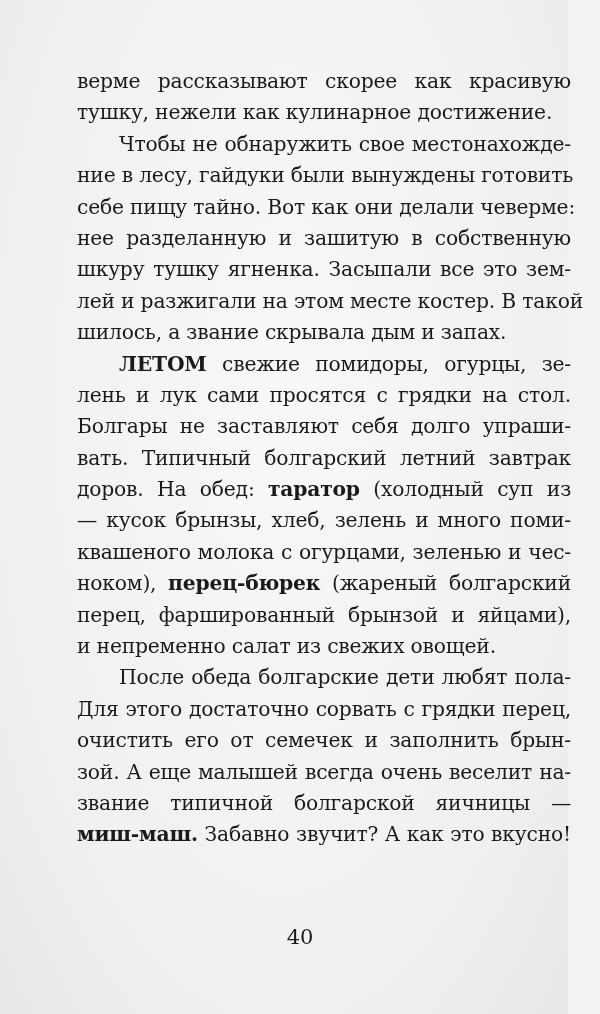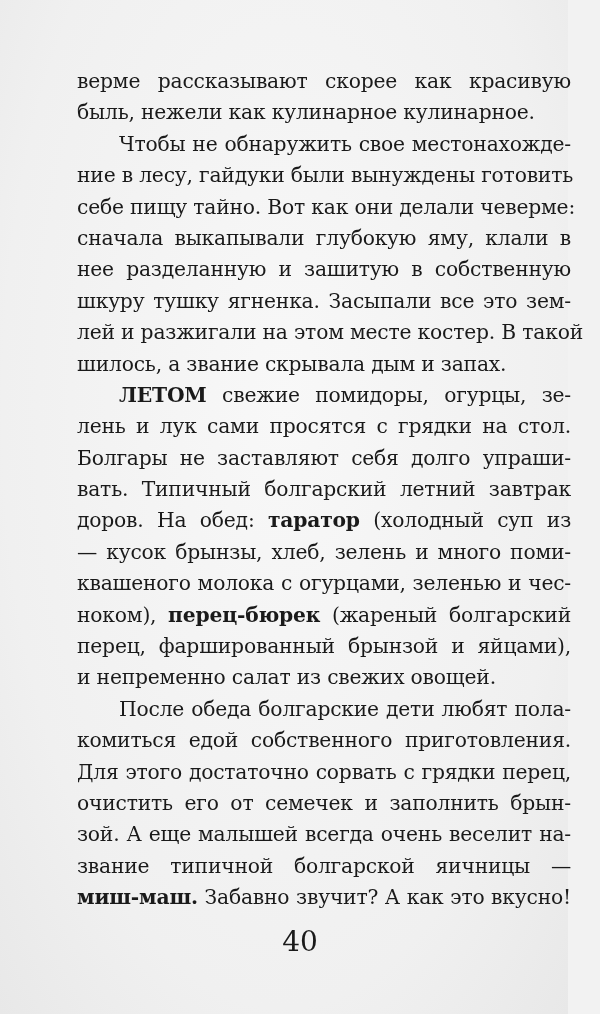--- a/index.html
+++ b/index.html
@@ -30,39 +30,38 @@
     height: 31.4px;
   }
   .line.last { text-align-last: left; }
   .line.indent { padding-left: 42px; }
   b { font-weight: bold; }
   .ital-bold { font-weight: bold; }
   .page-number {
     position: absolute;
     left: 0; width: 600px; top: 925px;
     text-align: center;
-    font-size: 28px;
+    font-size: 21px;
   }
 </style>
 </head>
 <body>
 
 <div class="page">
   <div class="text-block">
 
     <div>
       <span class="line">верме рассказывают скорее как красивую</span>
-      <span class="line last">быль, нежели как кулинарное кулинарное.</span>
+      <span class="line last">тушку, нежели как кулинарное достижение.</span>
     </div>
 
     <div>
       <span class="line indent">Чтобы не обнаружить свое местонахожде-</span>
       <span class="line">ние в лесу, гайдуки были вынуждены готовить</span>
       <span class="line">себе пищу тайно. Вот как они делали чеверме:</span>
-      <span class="line">сначала выкапывали глубокую яму, клали в</span>
       <span class="line">нее разделанную и зашитую в собственную</span>
       <span class="line">шкуру тушку ягненка. Засыпали все это зем-</span>
       <span class="line">лей и разжигали на этом месте костер. В такой</span>
       <span class="line last">шилось, а звание скрывала дым и запах.</span>
     </div>
 
     <div>
       <span class="line indent"><span class="ital-bold">ЛЕТОМ</span><span> свежие помидоры, огурцы, зе-</span></span>
       <span class="line">лень и лук сами просятся с грядки на стол.</span>
       <span class="line">Болгары не заставляют себя долго упраши-</span>
@@ -70,21 +69,20 @@
       <span class="line"><span>доров. На обед: </span><b>таратор</b><span> (холодный суп из</span></span>
       <span class="line">— кусок брынзы, хлеб, зелень и много поми-</span>
       <span class="line">квашеного молока с огурцами, зеленью и чес-</span>
       <span class="line"><span>ноком), </span><b>перец-бюрек</b><span> (жареный болгарский</span></span>
       <span class="line">перец, фаршированный брынзой и яйцами),</span>
       <span class="line last">и непременно салат из свежих овощей.</span>
     </div>
 
     <div>
       <span class="line indent">После обеда болгарские дети любят пола-</span>
-      <span class="line">комиться едой собственного приготовления.</span>
       <span class="line">Для этого достаточно сорвать с грядки перец,</span>
       <span class="line">очистить его от семечек и заполнить брын-</span>
       <span class="line">зой. А еще малышей всегда очень веселит на-</span>
       <span class="line">звание типичной болгарской яичницы —</span>
       <span class="line"><b>миш-маш.</b><span> Забавно звучит? А как это вкусно!</span></span>
     </div>
 
   </div>
 
   <div class="page-number">40</div>

